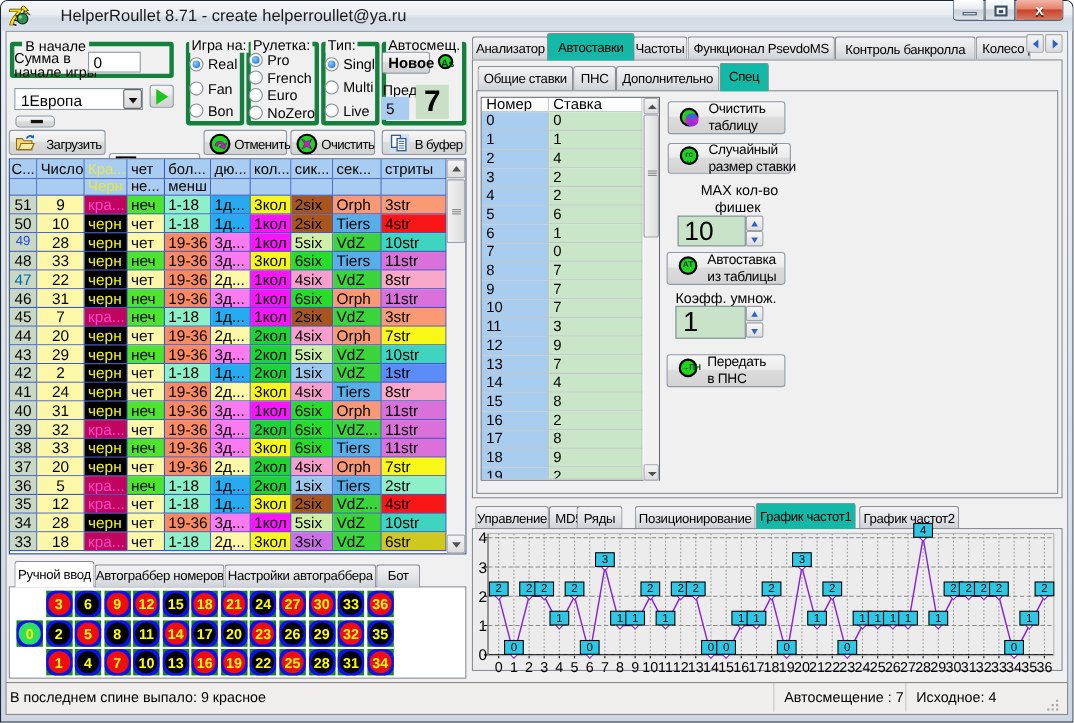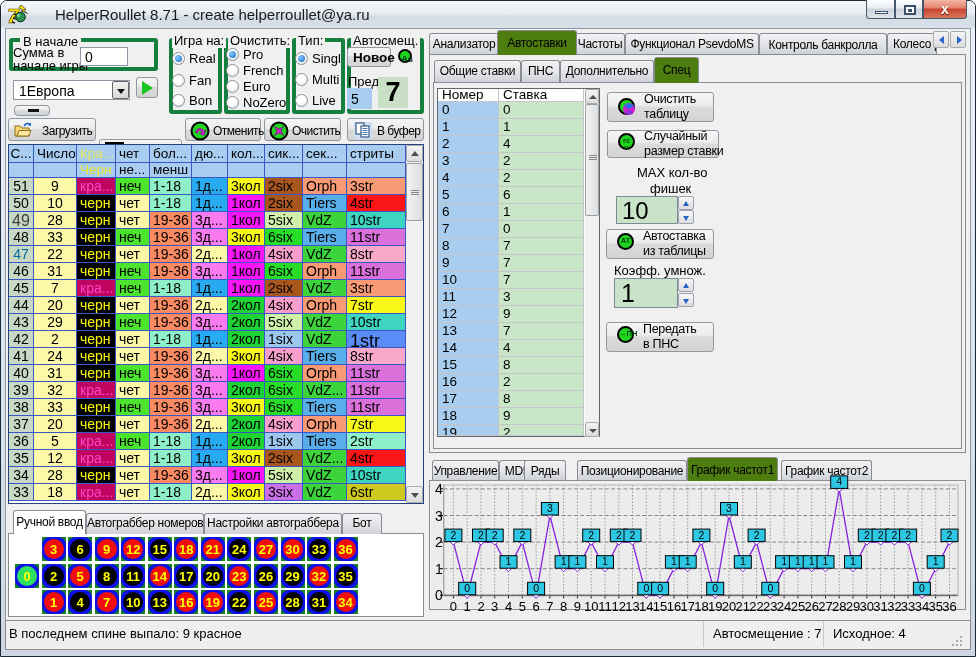--- a/index.html
+++ b/index.html
@@ -28,21 +28,21 @@
 
 .radio { position:absolute; width:13px; height:13px; border-radius:50%;
   background:radial-gradient(circle at 40% 35%, #fff 40%, #ddd); border:1px solid #8a9199; }
 .radio.sel::after { content:""; position:absolute; left:2px; top:2px; width:7px; height:7px; border-radius:50%;
   background:radial-gradient(circle at 35% 35%, #8cf, #1464c8); }
 
 .input { position:absolute; background:#fff; border:1px solid #8b98a6; font-size:14px; color:#000; }
 
 .tab { position:absolute; border:1px solid #898c95; border-bottom:none; border-radius:3px 3px 0 0;
   background:linear-gradient(#f2f3f4,#e0e2e5 60%,#ced1d6); font-size:12px; letter-spacing:-0.3px; text-align:center; color:#000; white-space:nowrap; overflow:hidden; }
-.tab.active { background:#4d7c0f; z-index:5; }
+.tab.active { background:#14b8a6; z-index:5; }
 .tabpane { position:absolute; border:1px solid #898c95; background:#f0f0f0; }
 
 #maintable { position:absolute; left:8px; top:144px; width:416px; height:360px; background:#fff;
   border:1px solid #26427c; }
 .mt-cell { position:absolute; overflow:hidden; font-size:14px; color:#000; border-right:1px solid #3a57c8; border-bottom:1px solid #3a57c8; line-height:1; }
 
 .sb { position:absolute; background:#f0f0f0; }
 .sb-btn { position:absolute; background:linear-gradient(#f4f4f4,#dcdcdc); border:1px solid #a5aaaf; border-radius:2px; }
 .sb-thumb { position:absolute; background:linear-gradient(90deg,#f2f2f2,#ddd); border:1px solid #98a0a8; border-radius:2px; }
 .arrow { width:0; height:0; position:absolute; }
@@ -104,21 +104,21 @@
 <div class="group" style="left:347px;top:38px;width:77px;height:76px;"></div>
 
 <div class="lbl" style="left:172px;top:33px;background:#f0f0f0;padding:0 2px;">Игра на:</div>
 <div class="radio sel" style="left:172px;top:52px;"></div>
 <div class="lbl" style="left:189px;top:51px;">Real</div>
 <div class="radio" style="left:172px;top:74px;"></div>
 <div class="lbl" style="left:189px;top:73px;">Fan</div>
 <div class="radio" style="left:172px;top:94px;"></div>
 <div class="lbl" style="left:189px;top:93px;">Bon</div>
 
-<div class="lbl" style="left:228px;top:33px;background:#f0f0f0;padding:0 2px;">Очистить:</div>
+<div class="lbl" style="left:228px;top:33px;background:#f0f0f0;padding:0 2px;">Рулетка:</div>
 <div class="radio sel" style="left:226px;top:48px;"></div>
 <div class="lbl" style="left:243px;top:47px;">Pro</div>
 <div class="radio" style="left:226px;top:64px;"></div>
 <div class="lbl" style="left:243px;top:63px;">French</div>
 <div class="radio" style="left:226px;top:80px;"></div>
 <div class="lbl" style="left:243px;top:79px;">Euro</div>
 <div class="radio" style="left:226px;top:96px;"></div>
 <div class="lbl" style="left:243px;top:95px;">NoZero</div>
 
 <div class="lbl" style="left:296px;top:33px;background:#f0f0f0;padding:0 2px;">Тип:</div>
@@ -263,21 +263,21 @@
 <div class="mt-cell" style="left:192px;top:195px;width:36px;height:17px;background:#28aaf0;color:#000;font-size:14px;padding:1px 0 0 3px;">1д...</div>
 
 <div class="mt-cell" style="left:228px;top:195px;width:37px;height:17px;background:#f816f8;color:#000;font-size:14px;padding:1px 0 0 3px;">1кол</div>
 
 <div class="mt-cell" style="left:265px;top:195px;width:38px;height:17px;background:#a8561e;color:#000;font-size:14px;padding:1px 0 0 3px;">2six</div>
 
 <div class="mt-cell" style="left:303px;top:195px;width:44px;height:17px;background:#57aee8;color:#000;font-size:14px;padding:1px 0 0 3px;">Tiers</div>
 
 <div class="mt-cell" style="left:347px;top:195px;width:59px;height:17px;background:#fa1616;color:#000;font-size:14px;padding:1px 0 0 3px;">4str</div>
 
-<div class="mt-cell" style="left:9px;top:212px;width:25px;height:17px;background:#c8d8c4;color:#404040;font-size:16px;text-align:center;padding:1px 0 0 0px;">49</div>
+<div class="mt-cell" style="left:9px;top:212px;width:25px;height:17px;background:#c8d8c4;color:#1d4ed8;font-size:12px;text-align:center;padding:1px 0 0 0px;">49</div>
 
 <div class="mt-cell" style="left:34px;top:212px;width:43px;height:17px;background:#fcf8a8;color:#000;font-size:14px;text-align:center;padding:1px 0 0 0px;">28</div>
 
 <div class="mt-cell" style="left:77px;top:212px;width:39px;height:17px;background:#000;color:#f8f800;font-size:14px;padding:1px 0 0 3px;">черн</div>
 
 <div class="mt-cell" style="left:116px;top:212px;width:34px;height:17px;background:#fcf8a8;color:#000;font-size:14px;padding:1px 0 0 3px;">чет</div>
 
 <div class="mt-cell" style="left:150px;top:212px;width:42px;height:17px;background:#fa8a62;color:#000;font-size:14px;padding:1px 0 0 3px;">19-36</div>
 
 <div class="mt-cell" style="left:192px;top:212px;width:36px;height:17px;background:#fa7af0;color:#000;font-size:14px;padding:1px 0 0 3px;">3д...</div>
@@ -421,21 +421,21 @@
 <div class="mt-cell" style="left:150px;top:331px;width:42px;height:17px;background:#8df0c8;color:#000;font-size:14px;padding:1px 0 0 3px;">1-18</div>
 
 <div class="mt-cell" style="left:192px;top:331px;width:36px;height:17px;background:#28aaf0;color:#000;font-size:14px;padding:1px 0 0 3px;">1д...</div>
 
 <div class="mt-cell" style="left:228px;top:331px;width:37px;height:17px;background:#1ed435;color:#000;font-size:14px;padding:1px 0 0 3px;">2кол</div>
 
 <div class="mt-cell" style="left:265px;top:331px;width:38px;height:17px;background:#9cc8ee;color:#000;font-size:14px;padding:1px 0 0 3px;">1six</div>
 
 <div class="mt-cell" style="left:303px;top:331px;width:44px;height:17px;background:#3bd43b;color:#000;font-size:14px;padding:1px 0 0 3px;">VdZ</div>
 
-<div class="mt-cell" style="left:347px;top:331px;width:59px;height:17px;background:#5c8cf8;color:#000;font-size:18px;padding:1px 0 0 3px;">1str</div>
+<div class="mt-cell" style="left:347px;top:331px;width:59px;height:17px;background:#5c8cf8;color:#000;font-size:14px;padding:1px 0 0 3px;">1str</div>
 
 <div class="mt-cell" style="left:9px;top:348px;width:25px;height:17px;background:#c8d8c4;color:#000;font-size:14px;text-align:center;padding:1px 0 0 0px;">41</div>
 
 <div class="mt-cell" style="left:34px;top:348px;width:43px;height:17px;background:#fcf8a8;color:#000;font-size:14px;text-align:center;padding:1px 0 0 0px;">24</div>
 
 <div class="mt-cell" style="left:77px;top:348px;width:39px;height:17px;background:#000;color:#f8f800;font-size:14px;padding:1px 0 0 3px;">черн</div>
 
 <div class="mt-cell" style="left:116px;top:348px;width:34px;height:17px;background:#fcf8a8;color:#000;font-size:14px;padding:1px 0 0 3px;">чет</div>
 
 <div class="mt-cell" style="left:150px;top:348px;width:42px;height:17px;background:#fa8a62;color:#000;font-size:14px;padding:1px 0 0 3px;">19-36</div>

